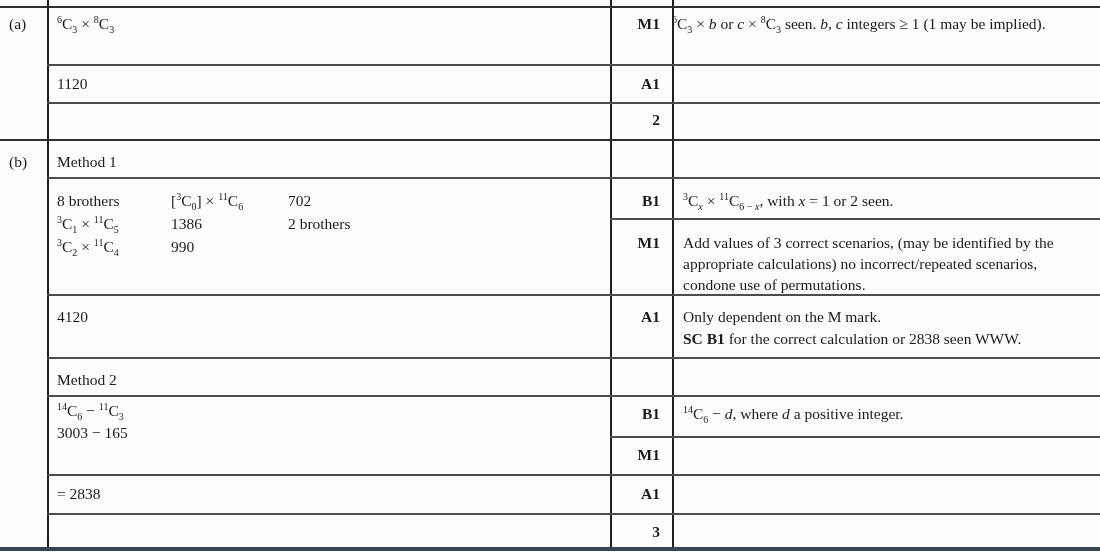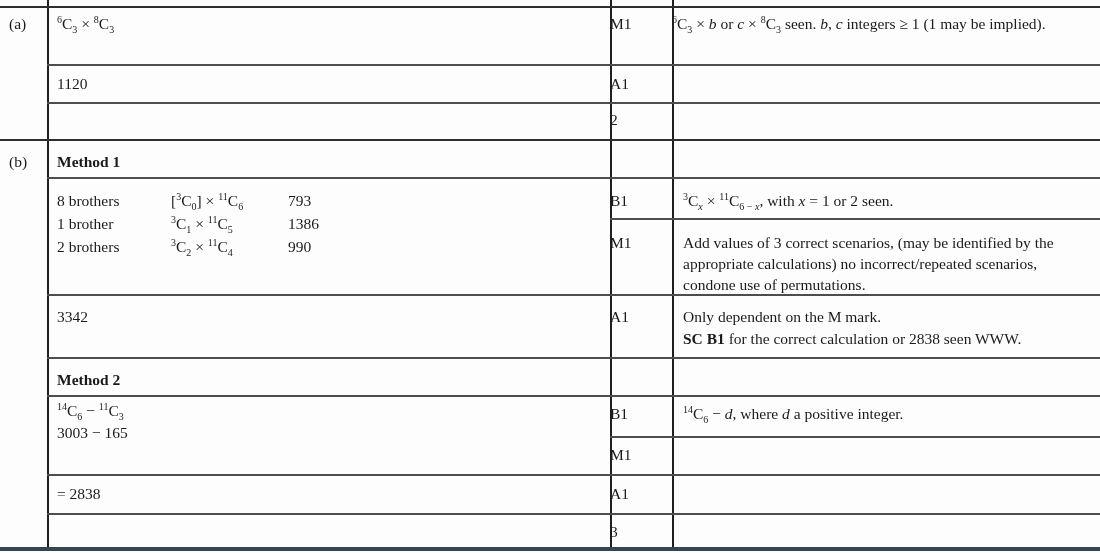--- a/index.html
+++ b/index.html
@@ -4,22 +4,22 @@
 <style>
   html,body{margin:0;padding:0;background:#fff;}
   #page{position:relative;width:1100px;height:553px;background:#fdfdfd;overflow:hidden;
         font-family:"Liberation Serif","DejaVu Serif",serif;color:#1a1a1a;font-size:15.5px;line-height:21px;}
   .vline{position:absolute;width:2px;background:#1f1f1f;}
   .hline{position:absolute;height:2px;background:#4d4d4d;}
   .hline.dark{background:#2e2e2e;}
   .bottomline{position:absolute;height:4px;background:#36454f;}
   .txt{position:absolute;white-space:nowrap;}
   .wrap{position:absolute;white-space:normal;}
-  .bold{font-weight:bold;}
-  .mark{position:absolute;left:610px;width:50px;text-align:left;font-weight:normal;}
+  .bold{font-weight:normal;}
+  .mark{position:absolute;left:610px;width:50px;text-align:right;font-weight:bold;}
   sup,sub{font-size:10px;line-height:0;}
   .scen{position:absolute;display:grid;grid-template-columns:114px 117px auto;line-height:23px;}
   .comment{width:392px;}
 </style>
 </head>
 <body>
 
 <div id="page">
 
   <div class="vline" style="left:47px;top:0;height:551px"></div>
@@ -49,36 +49,35 @@
   <div class="mark" style="top:73px">A1</div>
 
   <div class="mark" style="top:109px">2</div>
 
   <div class="txt" style="left:9px;top:151px">(b)</div>
   <div class="txt bold" style="left:57px;top:151px">Method 1</div>
 
   <div class="scen" style="left:57px;top:189px">
     <span>8 brothers</span>
     <span>[<sup>3</sup>C<sub>0</sub>] × <sup>11</sup>C<sub>6</sub></span>
-    <span>793</span>
-    <span>1 brother</span>
+    <span>702</span>
     <span><sup>3</sup>C<sub>1</sub> × <sup>11</sup>C<sub>5</sub></span>
     <span>1386</span>
     <span>2 brothers</span>
     <span><sup>3</sup>C<sub>2</sub> × <sup>11</sup>C<sub>4</sub></span>
     <span>990</span>
   </div>
 
   <div class="mark" style="top:190px">B1</div>
   <div class="wrap comment" style="left:683px;top:190px"><sup>3</sup>C<sub><i>x</i></sub> × <sup>11</sup>C<sub>6 − <i>x</i></sub>, with <i>x</i> = 1 or 2 seen.</div>
 
   <div class="mark" style="top:232px">M1</div>
   <div class="wrap comment" style="left:683px;top:232px">Add values of 3 correct scenarios, (may be identified by the appropriate calculations) no incorrect/repeated scenarios, condone use of permutations.</div>
 
-  <div class="txt" style="left:57px;top:306px">3342</div>
+  <div class="txt" style="left:57px;top:306px">4120</div>
   <div class="mark" style="top:306px">A1</div>
   <div class="wrap comment" style="left:683px;top:306px;line-height:22px">
     <div>Only dependent on the M mark.</div>
     <div><b>SC B1</b> for the correct calculation or 2838 seen WWW.</div>
   </div>
 
   <div class="txt bold" style="left:57px;top:369px">Method 2</div>
 
   <div class="txt" style="left:57px;top:400px"><sup>14</sup>C<sub>6</sub> − <sup>11</sup>C<sub>3</sub></div>
   <div class="txt" style="left:57px;top:422px">3003 − 165</div>

